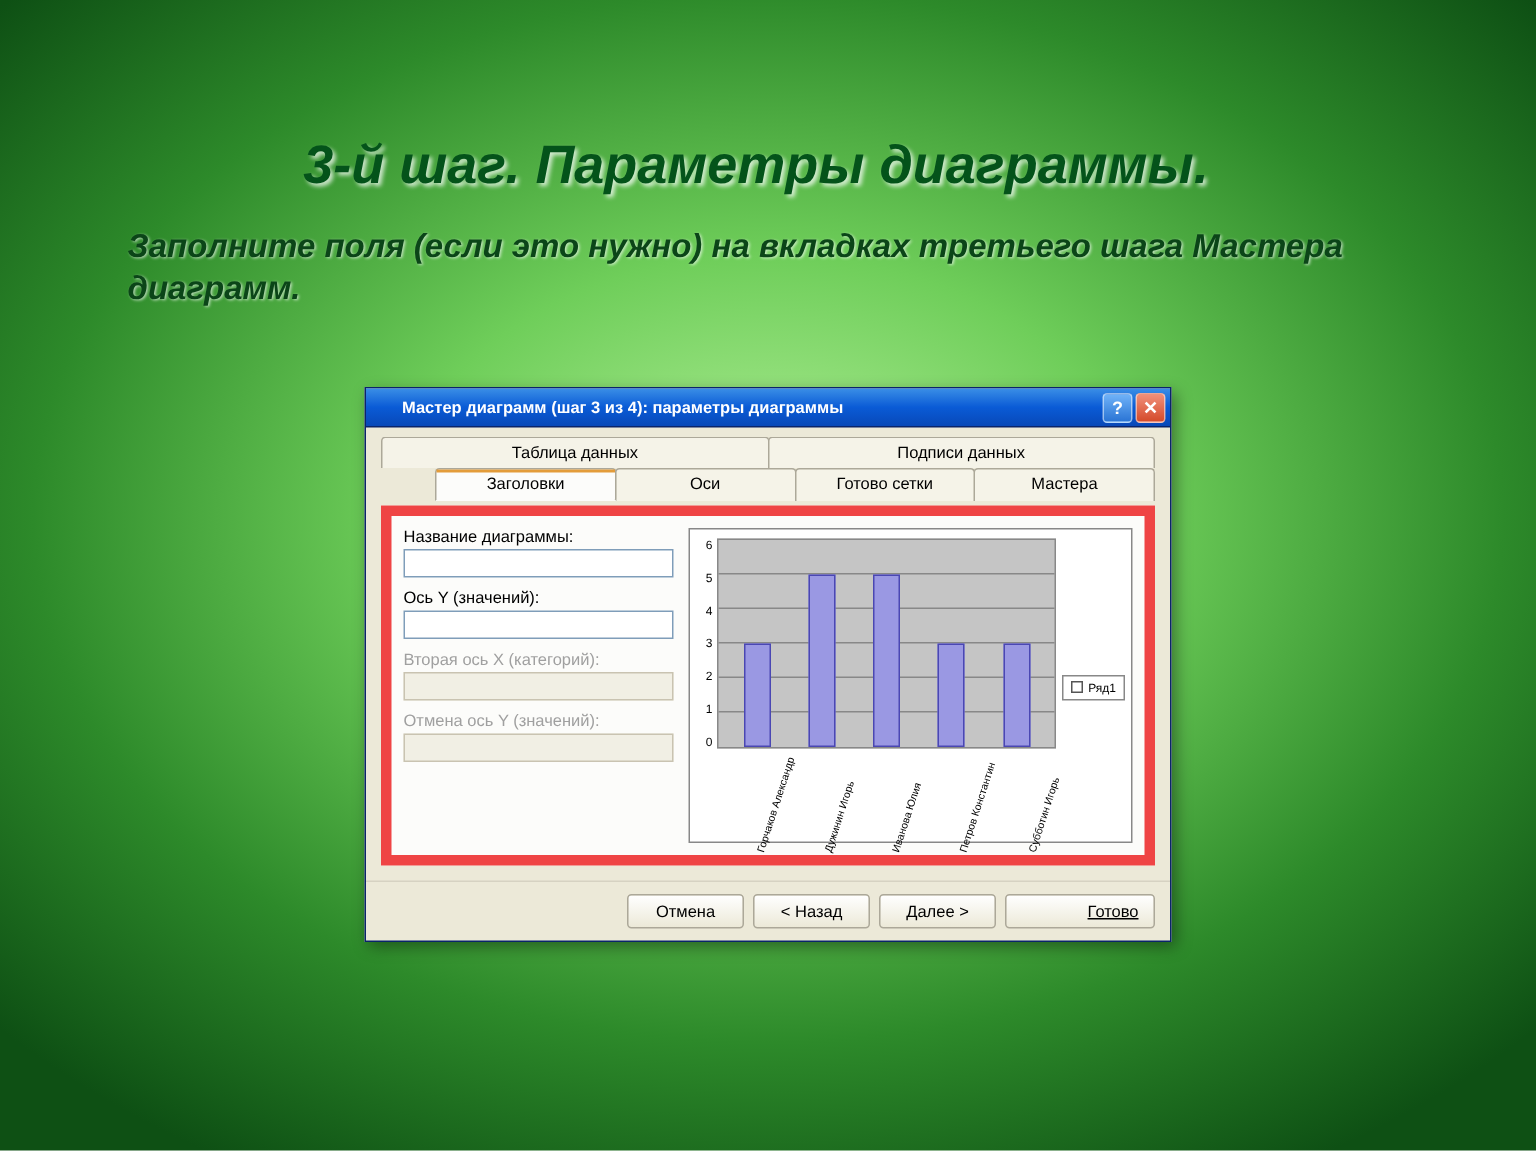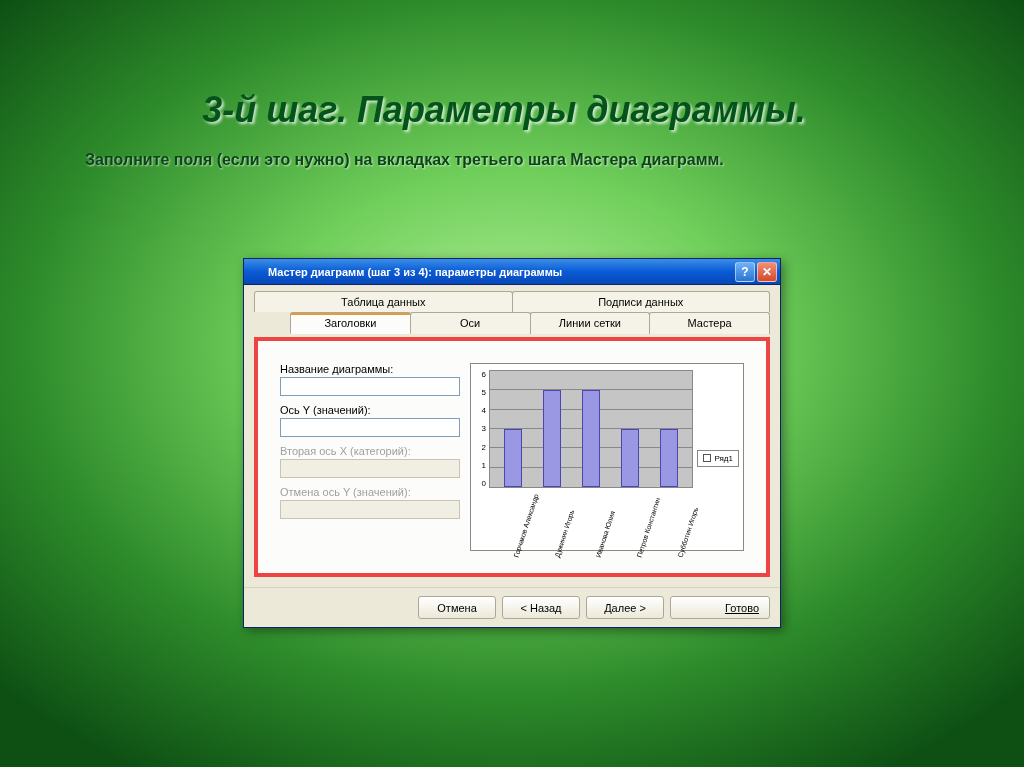--- a/index.html
+++ b/index.html
@@ -20,22 +20,23 @@
     font-weight: bold;
     font-style: italic;
     color: #04531a;
     text-shadow: 2px 2px 3px rgba(255,255,255,0.75);
     margin-top: 34px;
   }
 
   .slide-sub {
     position: absolute;
     top: 150px; left: 85px; right: 85px;
-    font-size: 16px;
+    font-size: 22px;
     font-weight: bold;
+    font-style: italic;
     color: #0b4518;
     line-height: 1.25;
     text-shadow: 1px 1px 2px rgba(255,255,255,0.65);
   }
 
   
   .dialog {
     position: absolute;
     left: 243px; top: 258px;
     width: 538px;
@@ -97,23 +98,23 @@
   .tab.active::after {
     content:'';
     position:absolute;
     inset:1px 0 auto 0;
     top:0; height:2px;
     background:#e39c3a;
   }
 
   .tab-content {
     background: #fcfcfa;
-    border: 4px solid #ef4444;
+    border: 7px solid #ef4444;
     margin-top: -1px;
-    padding: 22px;
+    padding: 8px;
     display: flex;
     gap: 10px;
     min-height: 240px;
   }
 
   
   .form-col { flex: 0 0 180px; }
   .field { margin-bottom: 8px; }
   .field label { display:block; font-size:11px; margin-bottom:2px; }
   .field input {
@@ -203,21 +204,21 @@
     <div class="dialog-body">
 
       <div class="tabrows">
         <div class="tabrow top">
           <div class="tab">Таблица данных</div>
           <div class="tab">Подписи данных</div>
         </div>
         <div class="tabrow bottom">
           <div class="tab active">Заголовки</div>
           <div class="tab">Оси</div>
-          <div class="tab">Линии сетки</div>
+          <div class="tab">Готово сетки</div>
           <div class="tab">Мастера</div>
         </div>
       </div>
 
       <div class="tab-content">
 
         <div class="form-col">
           <div class="field">
             <label>Название диаграммы:</label>
             <input value="" style="">

